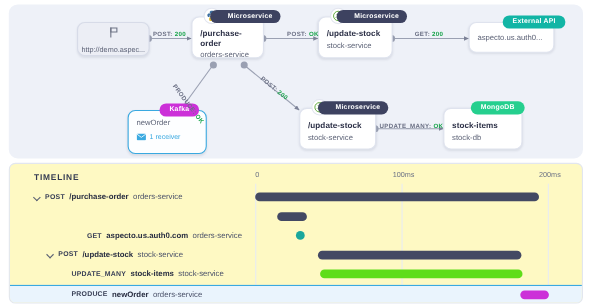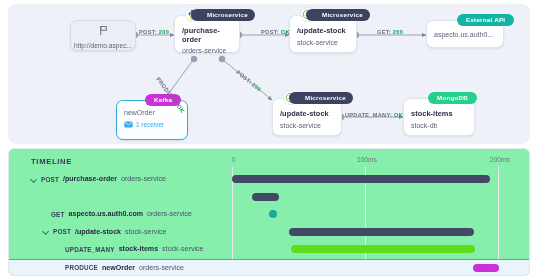--- a/index.html
+++ b/index.html
@@ -123,21 +123,21 @@
     white-space: nowrap;
   }
   .edge-label .ok   { color: #17a34a; }
   .edge-label .code { color: #17a34a; }
 
   
   #timeline {
     position: absolute;
     left: 8px; top: 148px;
     width: 522px; height: 128px;
-    background: #86efac;
+    background: #fef9c3;
     border: 1px solid #e2e6ef;
     border-radius: 6px;
     box-sizing: border-box;
     overflow: hidden;
   }
   #tl-title {
     position: absolute;
     left: 22px; top: 8px;
     font-size: 7.6px;
     font-weight: bold;
@@ -362,21 +362,21 @@
           <span class="verb">POST</span>
           <span class="rname">/purchase-order</span>
           <span class="rsvc">orders-service</span>
         </div>
         <div class="bar" style="left: 223px; width: 258.02px; background: rgb(67, 73, 99);"></div>
       </div>
       <div class="row" style="top: 39.5px;">
         <div class="bar" style="left: 242.95px; width: 26.6px; background: rgb(67, 73, 99);"></div>
       </div>
       <div class="row" style="top: 57px;">
-        <div class="label" style="left: 32px; text-align: right;">
+        <div class="label" style="left: 60px; text-align: right;">
           <span class="chev hidden"></span>
           <span class="verb">GET</span>
           <span class="rname">aspecto.us.auth0.com</span>
           <span class="rsvc">orders-service</span>
         </div>
         <div class="bar dot" style="left: 260.24px; width: 8px; background: rgb(26, 167, 156);"></div>
       </div>
       <div class="row" style="top: 74.5px;">
         <div class="label" style="left: 34px;">
           <span class="chev"></span>

